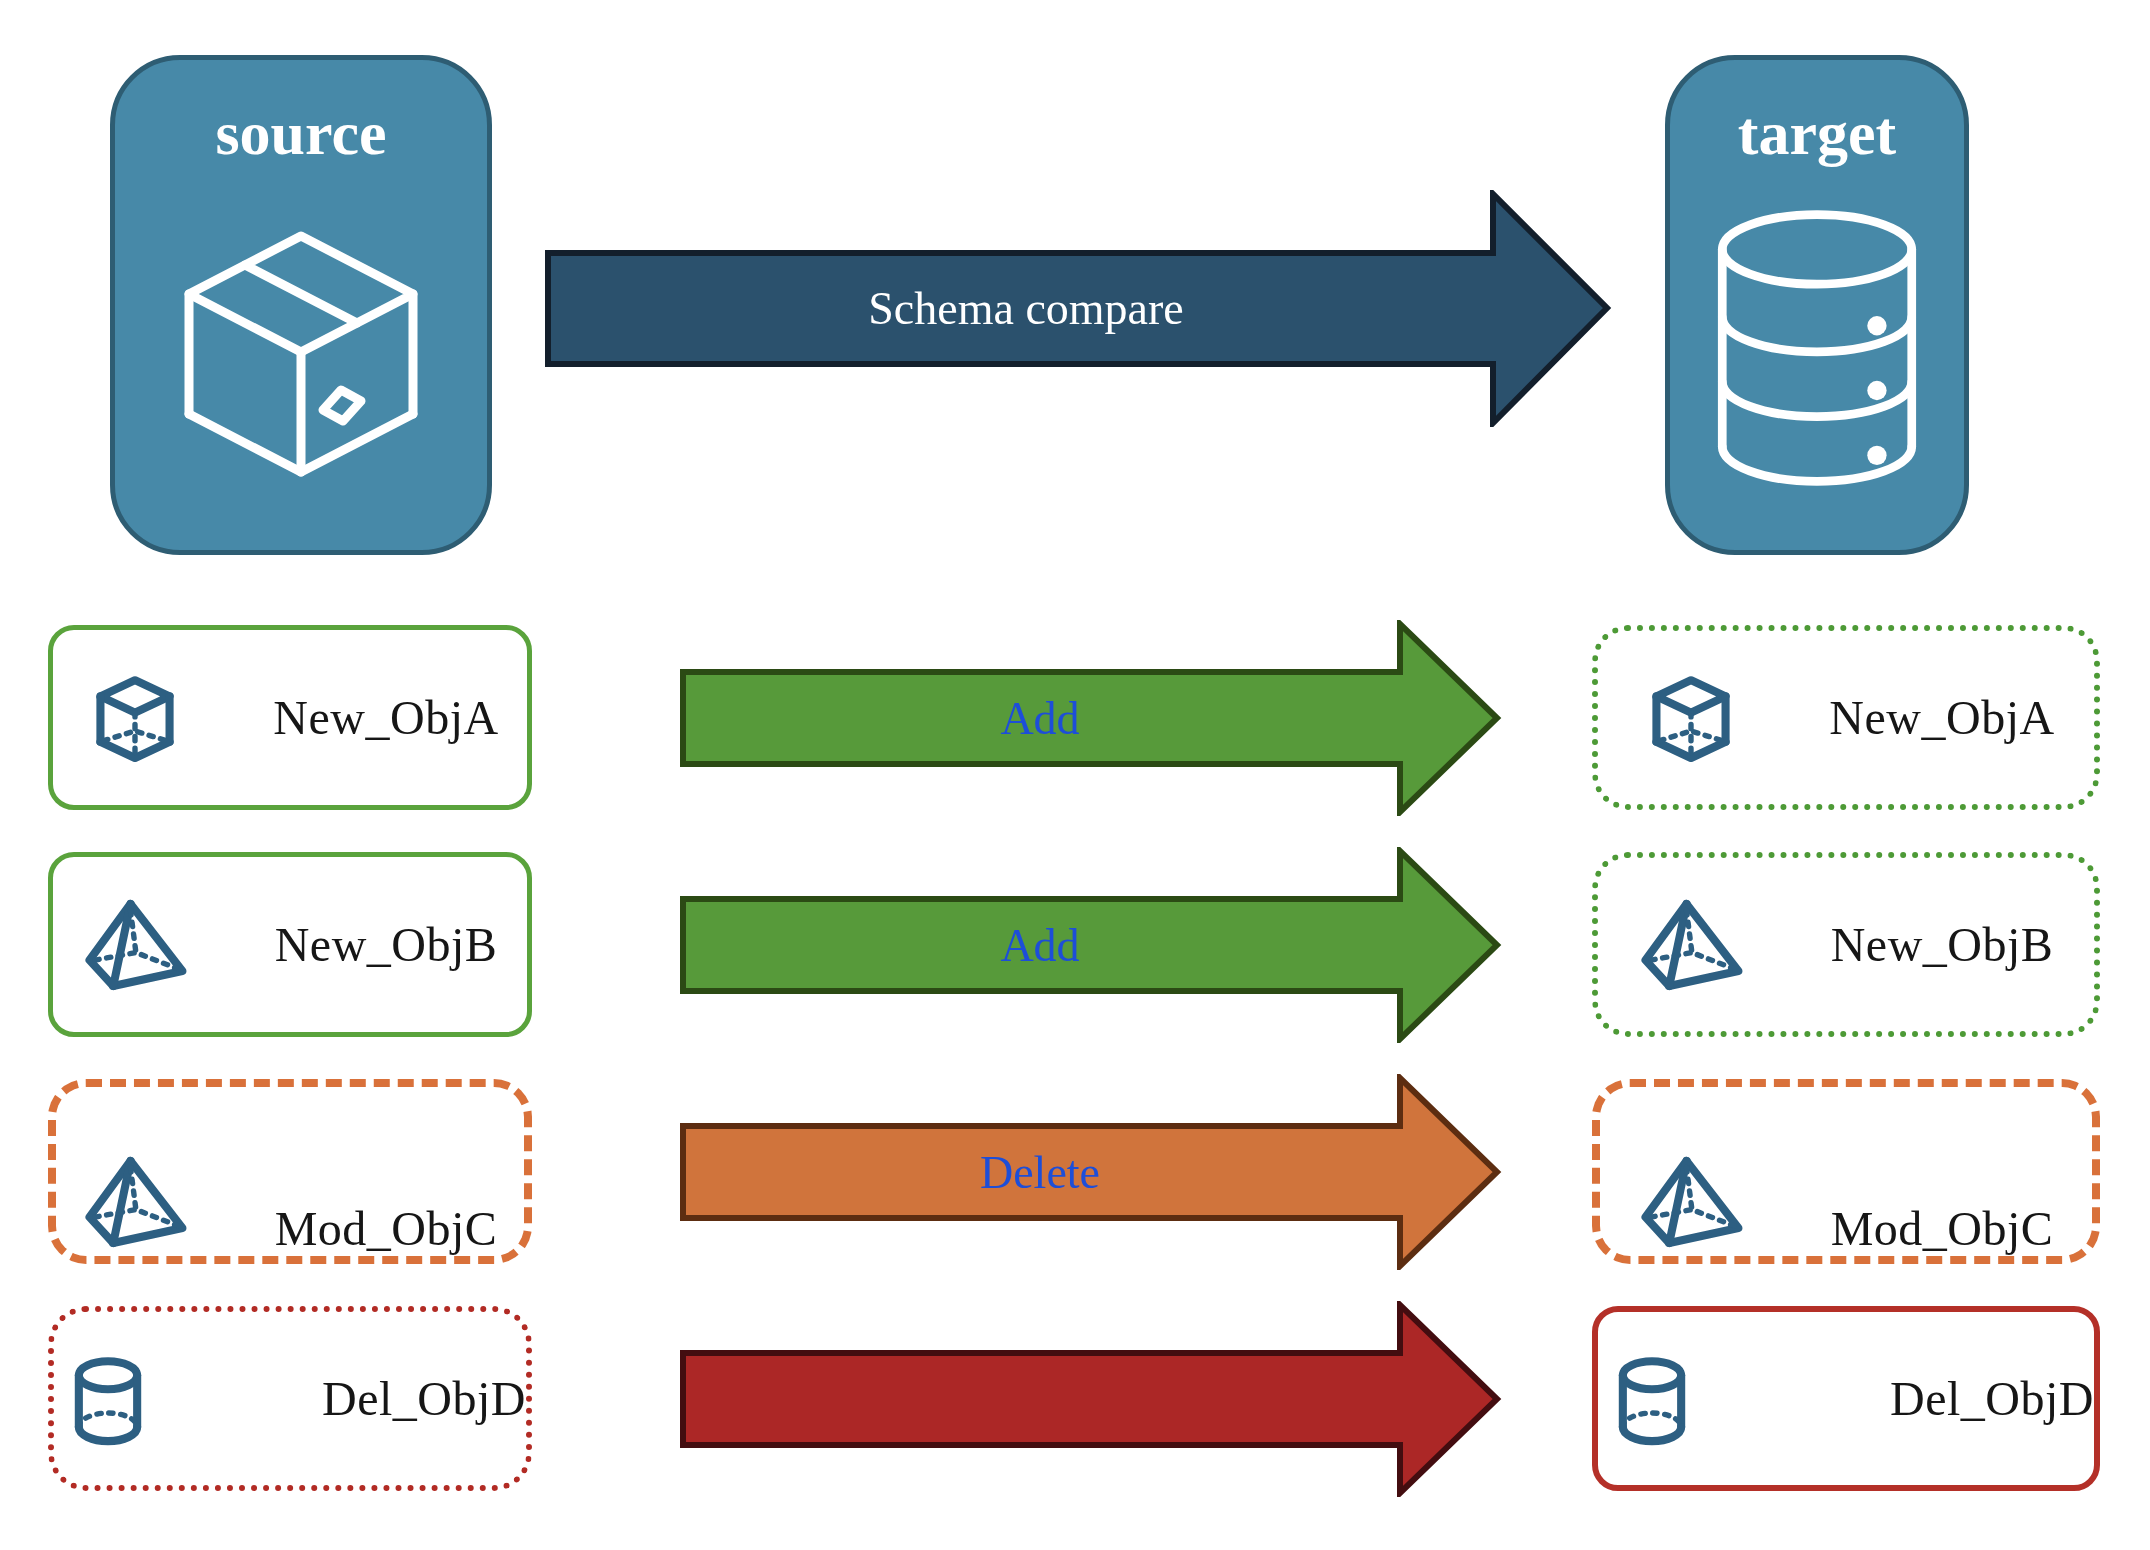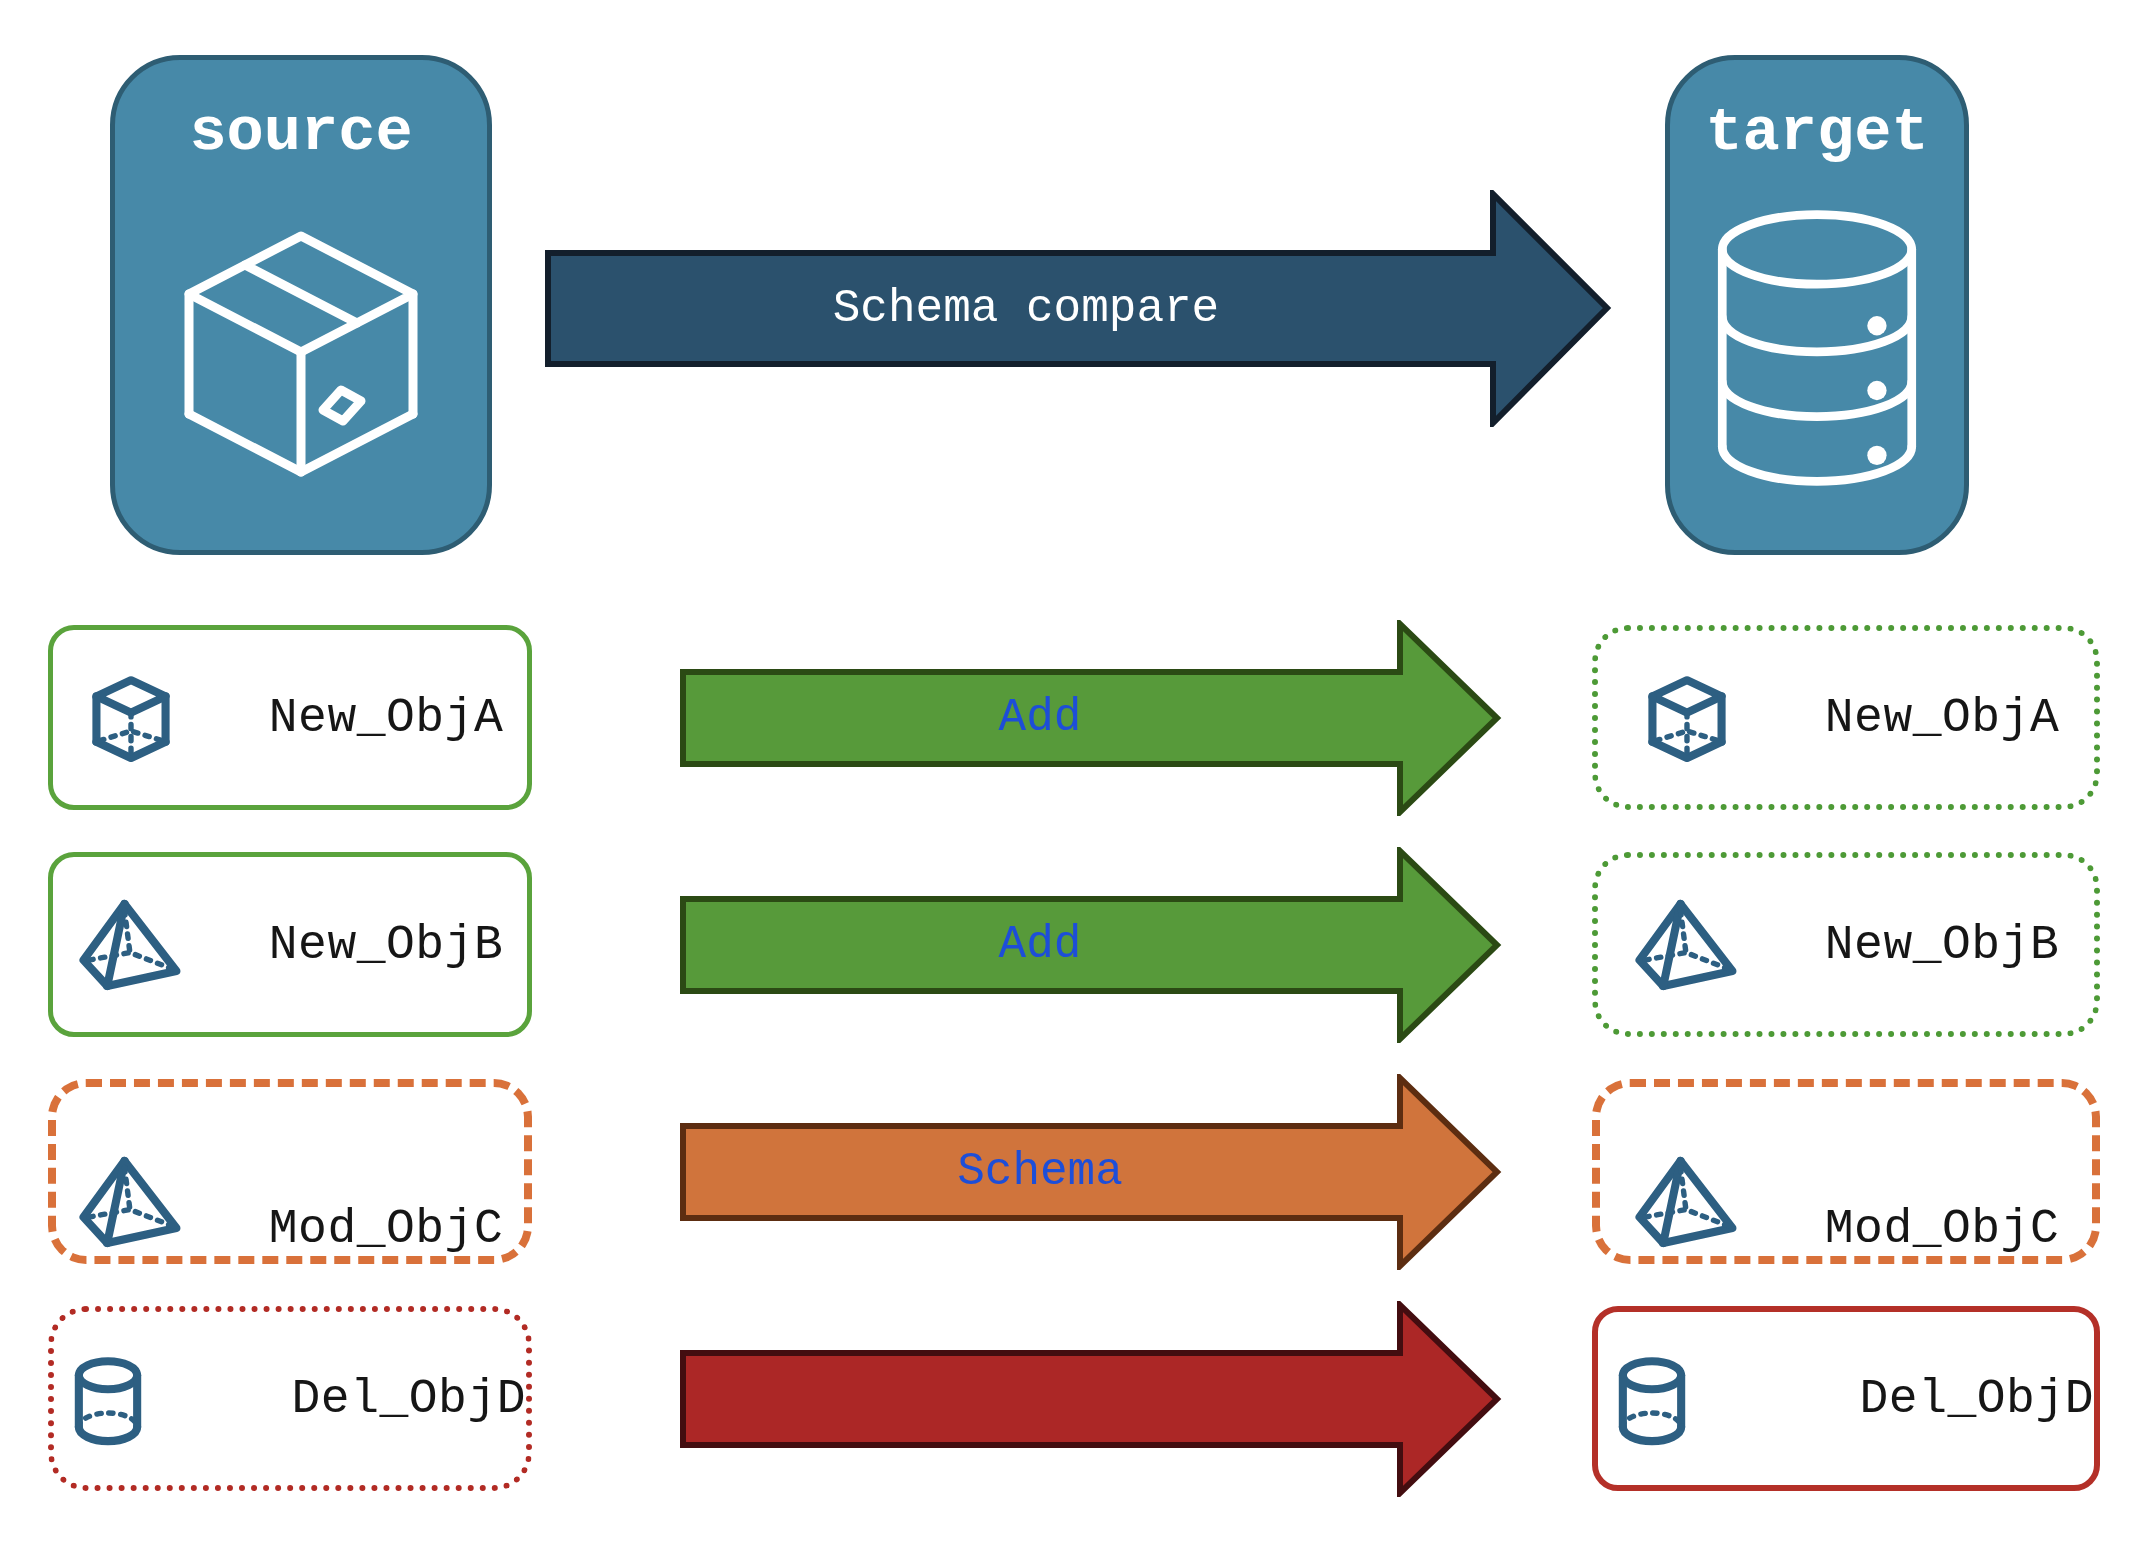--- a/index.html
+++ b/index.html
@@ -1,18 +1,18 @@
 <!DOCTYPE html>
 <html><head>
 <meta charset="utf-8">
 <style>
   html,body { margin:0; padding:0; background:#ffffff; }
   .stage {
     position:relative; width:2150px; height:1550px; background:#ffffff;
-    font-family:Liberation Mono, monospace; overflow:hidden;
+    font-family:Liberation Serif, serif; overflow:hidden;
   }
 
   
   .panel {
     position:absolute; top:55px; height:500px;
     background:#4789a8; border:5px solid #2e5d73; border-radius:70px;
     box-sizing:border-box; display:flex; flex-direction:column; align-items:center;
   }
   .panel-source { left:110px; width:382px; }
   .panel-target { left:1665px; width:304px; }
@@ -181,21 +181,21 @@
         <line class="d" x1="44" y1="18" x2="49" y2="57"></line>
         <polyline class="d" points="11,64 49,57 88,72"></polyline>
       </svg>
     </div>
     <div class="obj-label">Mod_ObjC</div>
   </div>
   <div class="row-arrow a3 arr-orange">
     <svg width="822" height="196" viewBox="0 0 822 196">
       <polygon points="3,52 720,52 720,4 817,98 720,192 720,144 3,144"></polygon>
     </svg>
-    <div class="arr-label">Schema</div>
+    <div class="arr-label">Delete</div>
   </div>
   <div class="obj-box col-right r3 b-orange-dashed">
     <div class="obj-icon">
       <svg viewBox="0 0 100 100">
         <polygon class="s" points="44,12 6,64 28,88 92,74"></polygon>
         <line class="s" x1="44" y1="12" x2="28" y2="88"></line>
         <line class="d" x1="44" y1="18" x2="49" y2="57"></line>
         <polyline class="d" points="11,64 49,57 88,72"></polyline>
       </svg>
     </div>

